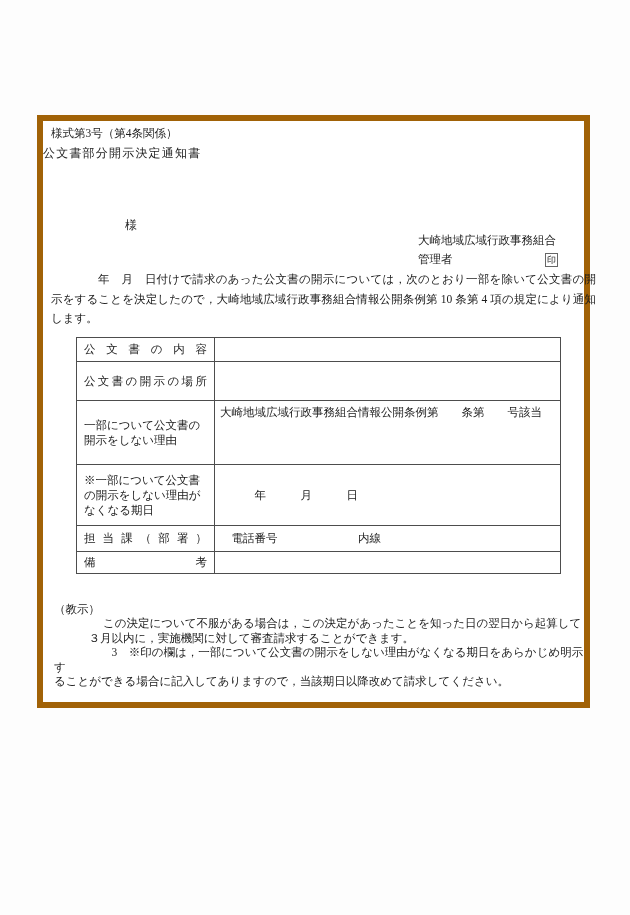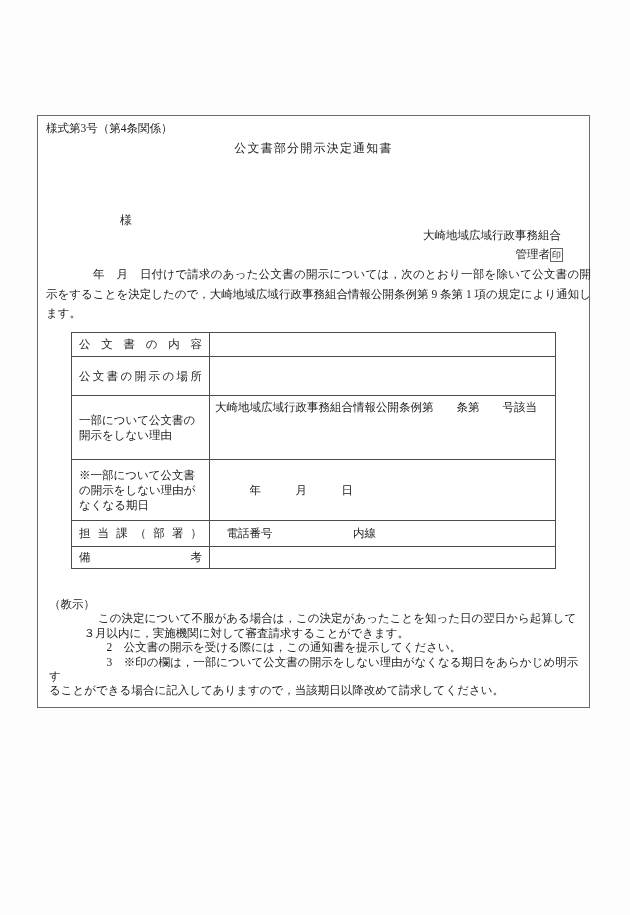--- a/index.html
+++ b/index.html
@@ -7,30 +7,30 @@
   body {
     position: relative;
     background: #fdfdfd;
     font-family: "Liberation Serif", "DejaVu Serif", serif;
     color: #1b1b1b;
   }
   .frame {
     position: absolute;
     left: 37px; top: 115px;
     width: 553px; height: 593px;
-    border: 1px solid #a16207;
+    border: 6px solid #a16207;
     background: #fff;
   }
   .frame > * { position: absolute; }
   .form-label { left: 8px; top: 5px; font-size: 11.5px; }
-  .doc-title { left: 0; width: 100%; top: 24px; text-align: center; font-size: 12px; letter-spacing: 1.2px; }
+  .doc-title { left: 0; width: 100%; top: 24px; font-size: 12px; letter-spacing: 1.2px; }
   .head-right { right: 23px; top: 54px; text-align: right; font-size: 11.5px; line-height: 19px; white-space: pre; }
   .recipient { left: 82px; top: 96px; font-size: 12px; }
   .sender { right: 26px; top: 110px; width: 140px; font-size: 11.5px; line-height: 19px; }
-  .sender .row2 { display: flex; justify-content: flex-end; align-items: center; }
+  .sender .row2 { display: flex; justify-content: space-between; align-items: center; }
   .seal-box { display: inline-block; border: 1px solid #666; font-size: 9px; line-height: 10px; padding: 1px; }
   .body-par {
     left: 8px; top: 149px; width: 545px;
     font-size: 11.5px; line-height: 19.5px;
     text-align: justify; white-space: pre-wrap;
   }
   .main-table {
     left: 33px; top: 216px; width: 484px;
     border-collapse: collapse; table-layout: fixed;
   }
@@ -60,21 +60,21 @@
   <div class="recipient">様</div>
 
   <div class="sender">
     <div>大崎地域広域行政事務組合</div>
     <div class="row2">
       <span>管理者</span>
       <span class="seal-box">印</span>
     </div>
   </div>
 
-  <div class="body-par">　　　　年　月　日付けで請求のあった公文書の開示については，次のとおり一部を除いて公文書の開示をすることを決定したので，大崎地域広域行政事務組合情報公開条例第 9 条第 1 項の規定により通知します。</div>
+  <div class="body-par">　　　　年　月　日付けで請求のあった公文書の開示については，次のとおり一部を除いて公文書の開示をすることを決定したので，大崎地域広域行政事務組合情報公開条例第 10 条第 4 項の規定により通知します。</div>
 
   <table class="main-table">
     <colgroup>
         <col style="width:138px">
         <col style="width:346px">
       </colgroup>
     <tbody>
       <tr style="height:24px">
         <td class="lbl-j">公文書の内容</td>
         <td class="val"></td>
@@ -99,18 +99,17 @@
         <td class="lbl-j">備考</td>
         <td class="val"></td>
       </tr>
     </tbody>
   </table>
 
   <div class="notes">
     <div>（教示）</div>
     <div>　　　　 この決定について不服がある場合は，この決定があったことを知った日の翌日から起算して</div>
     <div>　　　３月以内に，実施機関に対して審査請求することができます。</div>
-    <div>　　　　　2　公文書の開示を受ける際には，この通知書を提示してください。</div>
     <div>　　　　　3　※印の欄は，一部について公文書の開示をしない理由がなくなる期日をあらかじめ明示す</div>
     <div>ることができる場合に記入してありますので，当該期日以降改めて請求してください。</div>
   </div>
 
 </div>
 
 </body></html>

